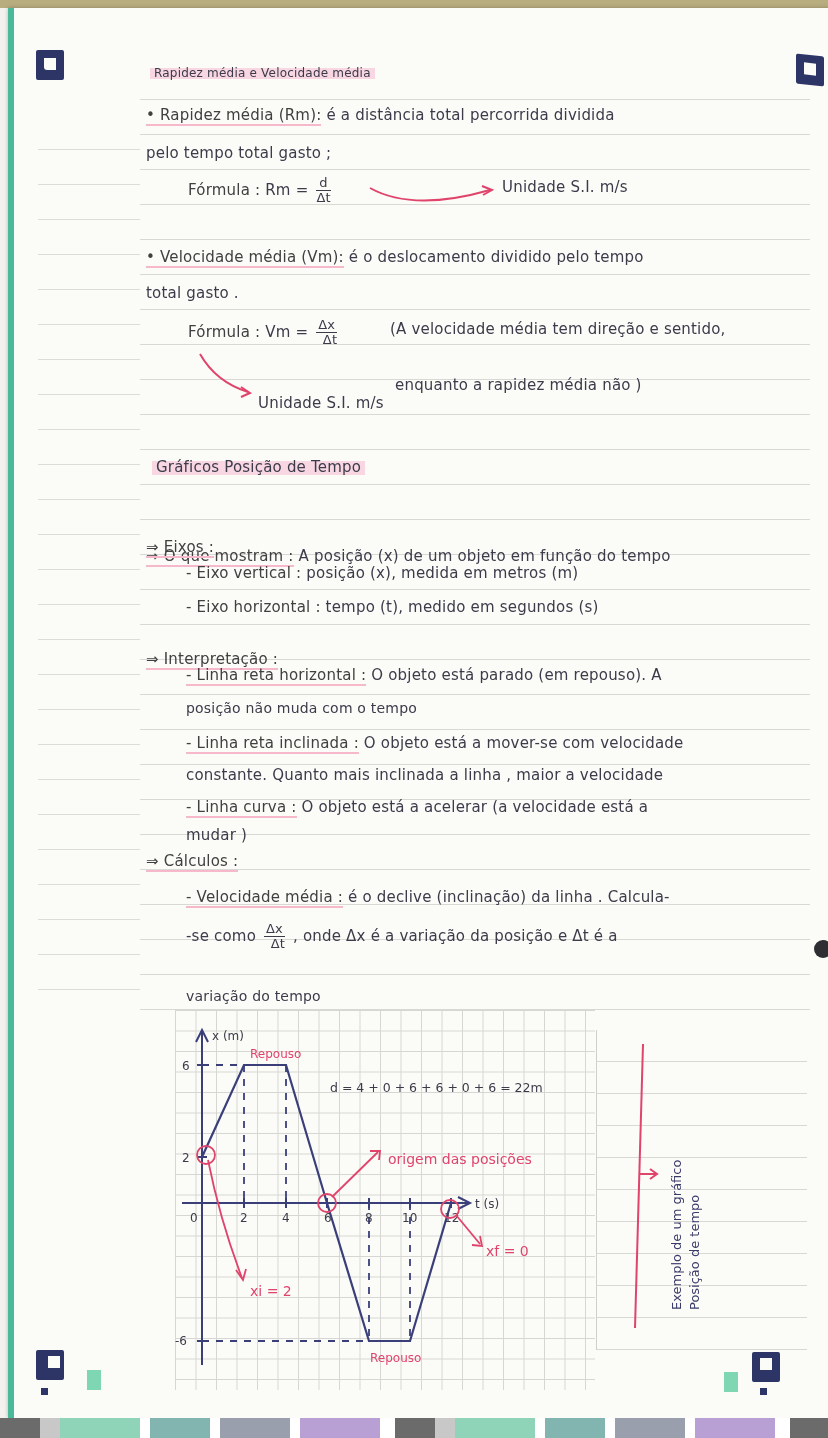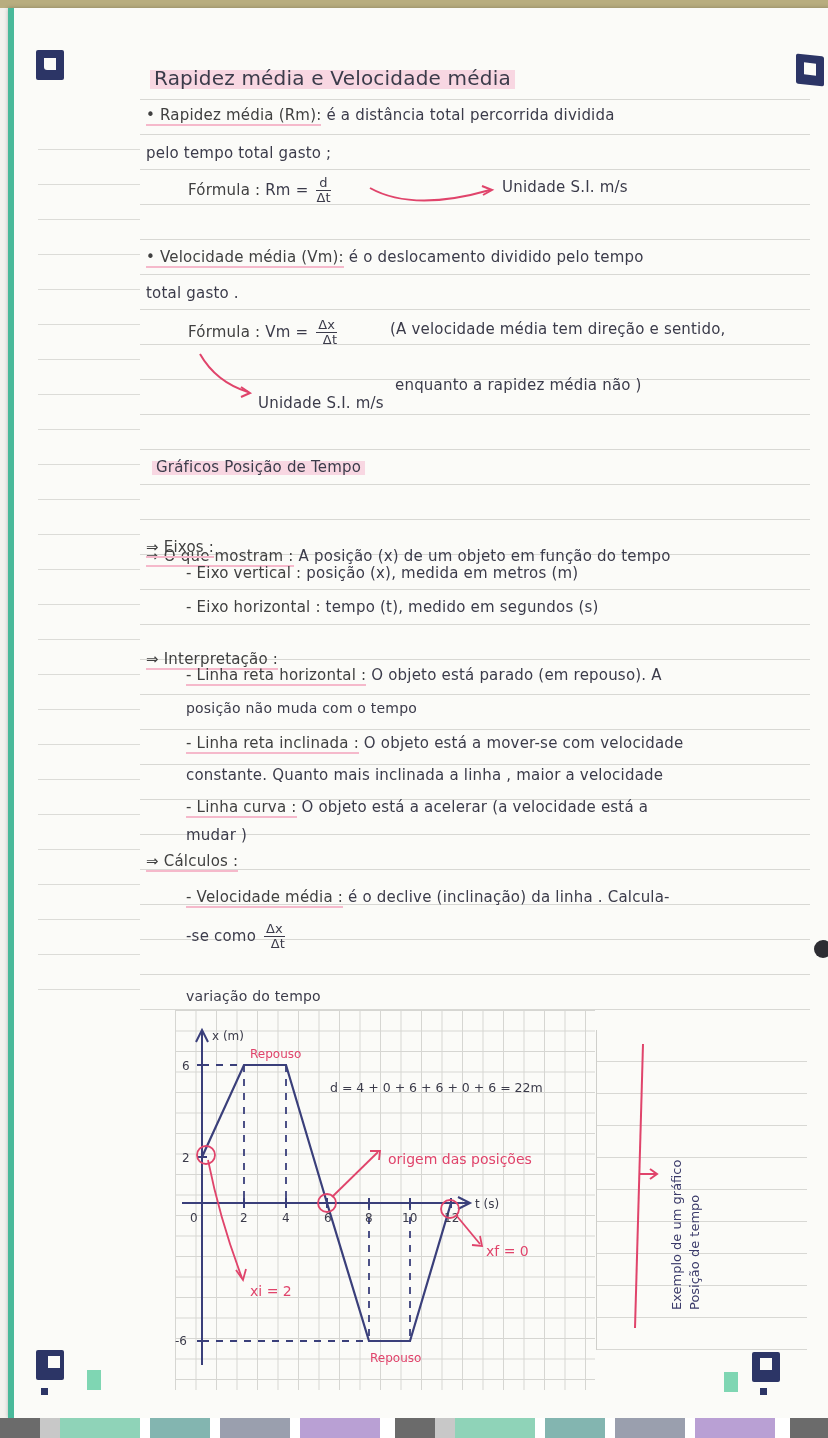--- a/index.html
+++ b/index.html
@@ -50,21 +50,21 @@
 <div class="corner c-tl"></div>
 <div class="corner c-tr"></div>
 <div class="corner c-bl"></div>
 <div class="corner c-br"></div>
 <div class="tiny-sq" style="left:41px;top:1388px;"></div>
 <div class="tiny-sq" style="left:760px;top:1388px;"></div>
 <div class="mint" style="left:87px;top:1370px;"></div>
 <div class="mint" style="left:724px;top:1372px;"></div>
 <div class="hole" style="left:814px;top:940px;"></div>
 
-<div class="line" style="left:150px;top:66px;font-size:20px;">
+<div class="line" style="left:150px;top:66px;font-size:12px;">
   <span class="hl">Rapidez média e Velocidade média</span>
 </div>
 
 <div class="line" style="left:146px;top:106px;">
   <span class="pink ul">• <span>Rapidez média (Rm):</span></span>
   <span>é a distância total percorrida dividida</span>
 </div>
 <div class="line" style="left:146px;top:144px;">pelo tempo total gasto ;</div>
 
 <div class="line" style="left:188px;top:176px;">
@@ -138,20 +138,21 @@
 <div class="line" style="left:146px;top:852px;">
   <span class="pink ul">⇒ <span>Cálculos :</span></span>
 </div>
 <div class="line" style="left:186px;top:888px;">
   <span class="pink ul">- <span>Velocidade média :</span></span>
   <span>é o declive (inclinação) da linha . Calcula-</span>
 </div>
 <div class="line" style="left:186px;top:922px;">
   <span>-se como</span>
   <span class="frac"><span class="num">Δx</span><span class="den">Δt</span></span>
+  <span>, onde Δx é a variação da posição e Δt é a</span>
 </div>
 <div class="line" style="left:186px;top:988px;font-size:14px;">variação do tempo</div>
 
 <svg style="position:absolute;left:160px;top:1020px;" width="440" height="360" viewBox="0 0 440 360">
 
   <line x1="42" y1="345" x2="42" y2="12" stroke="#3a3f7a" stroke-width="2"></line>
   <path d="M36 22 L42 10 L48 22" stroke="#3a3f7a" stroke-width="2" fill="none"></path>
   <line x1="22" y1="183" x2="308" y2="183" stroke="#3a3f7a" stroke-width="2"></line>
   <path d="M298 177 L310 183 L298 189" stroke="#3a3f7a" stroke-width="2" fill="none"></path>
 

